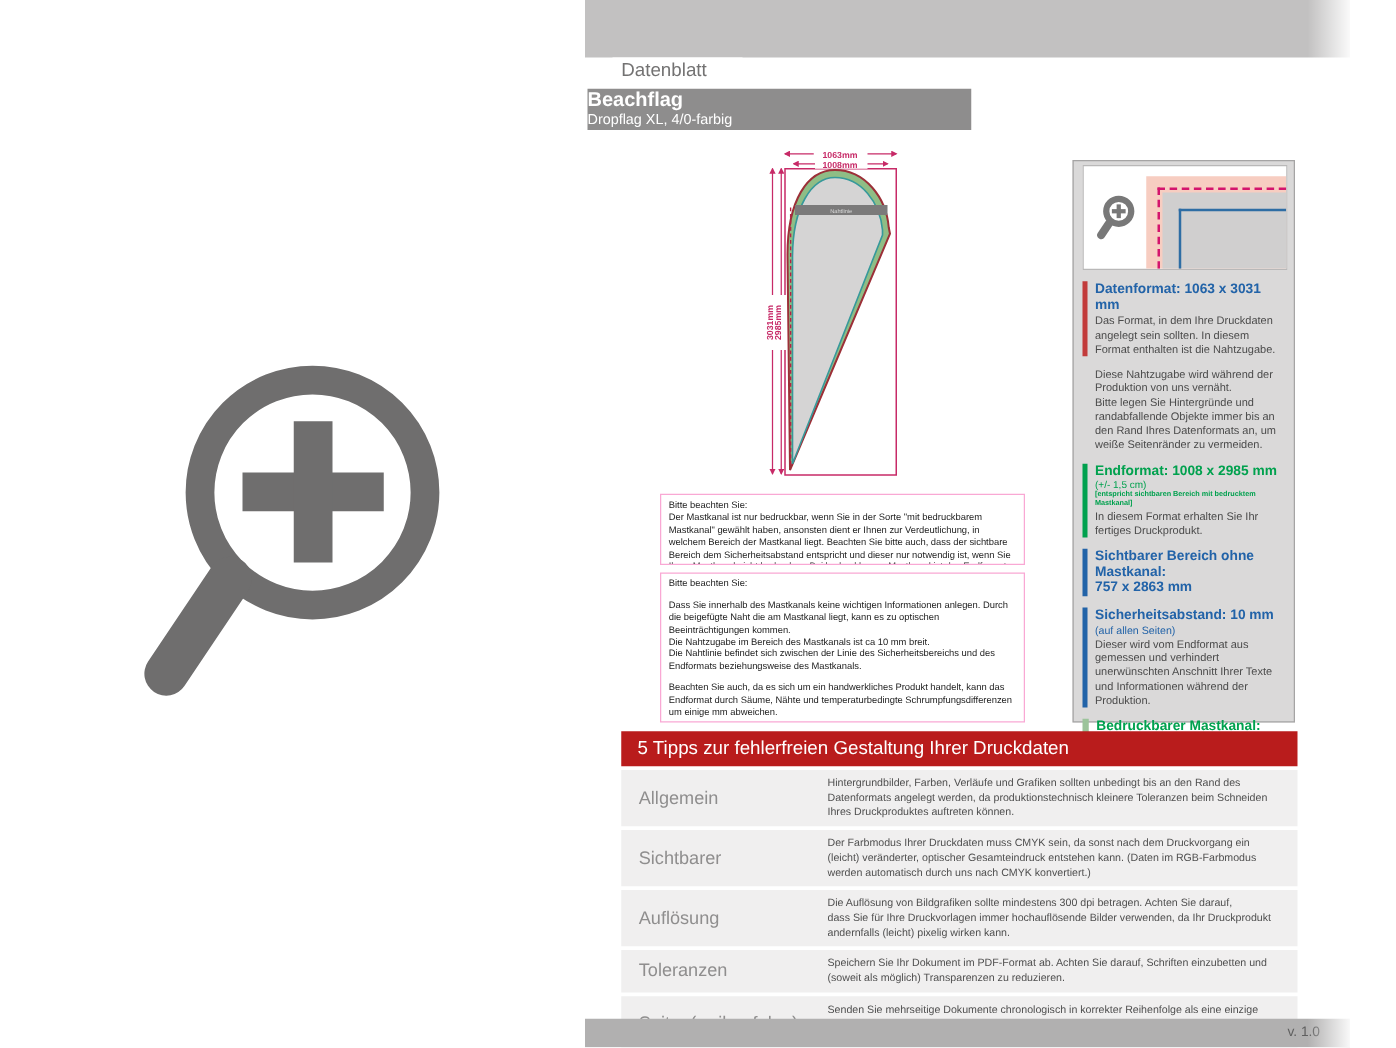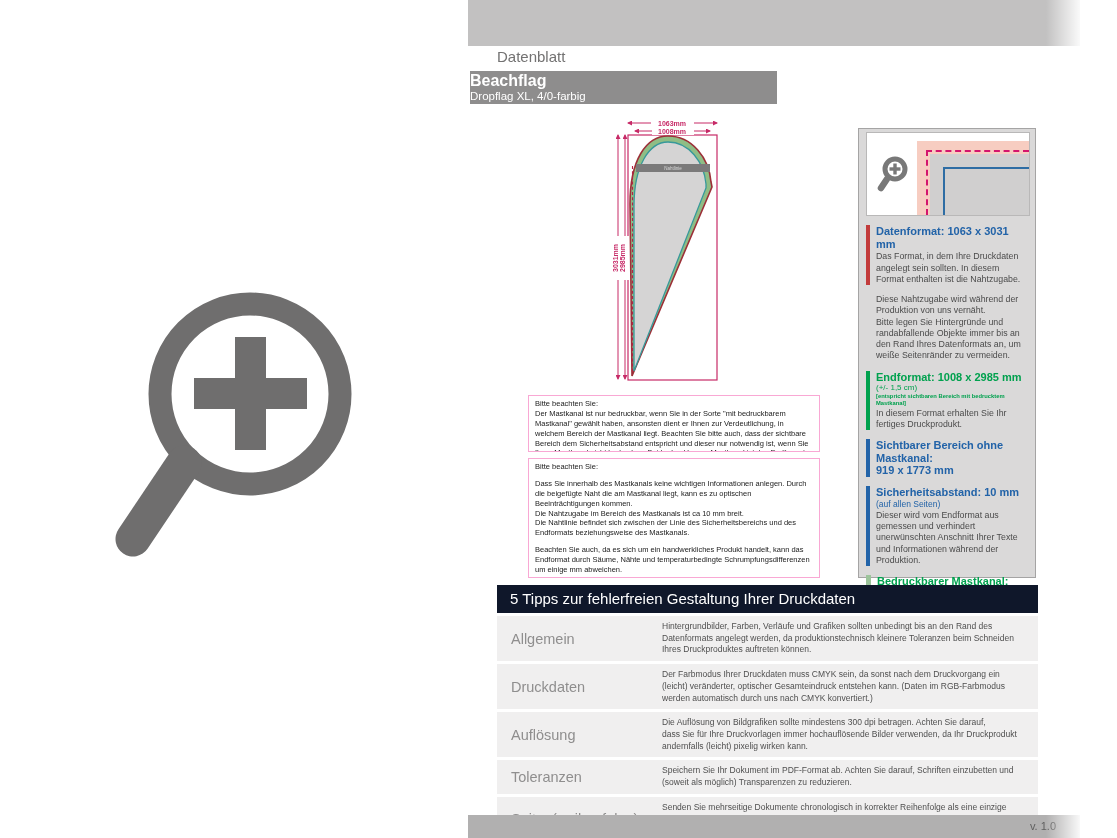--- a/index.html
+++ b/index.html
@@ -52,21 +52,21 @@
   .bar-lgreen { border-left:5px solid #9cc49b; }
   .h-blue { color:#2263a8; font-weight:bold; font-size:11px; line-height:1.15; white-space:pre-line; }
   .h-green { color:#00a14e; font-weight:bold; font-size:11px; line-height:1.15; }
   .sub-green { color:#00a14e; font-size:8px; line-height:1.2; }
   .sub-green-tiny { color:#00a14e; font-size:5.8px; font-weight:bold; line-height:1.2; }
   .sub-blue { color:#2263a8; font-size:8.5px; line-height:1.2; }
   .pbody { color:#4b4b4b; font-size:8.8px; line-height:1.28; white-space:pre-line; margin-top:1px; }
 
   
   .tips { position:absolute; left:29px; top:585px; width:541px; }
-  .tips-header { height:28px; background:#0f172a; color:#fff; font-size:15px; line-height:28px; padding-left:13px; }
+  .tips-header { height:28px; background:#b91c1c; color:#fff; font-size:15px; line-height:28px; padding-left:13px; }
   .tip-row { display:flex; background:#f0efef; margin-top:3px; align-items:center; }
   .tip-label { width:165px; flex:0 0 165px; padding-left:14px; font-size:14.5px; color:#8f8e8e; }
   .tip-text { flex:1; font-size:8.5px; line-height:1.38; color:#4f4f4f; padding:5px 12px 5px 0; white-space:pre-line; }
   .r1 { min-height:43px; } .r2 { min-height:40px; } .r3 { min-height:41px; }
   .r4 { min-height:28px; } .r5 { min-height:31px; }
 
   .bottombar { position:absolute; left:0; top:815px; width:612px; height:23px; background:#b1b0b0;
                color:#5f5f5f; font-size:11px; line-height:23px; text-align:right; padding-right:24px; }
 
   .bigmag { position:absolute; left:110px; top:285px; }
@@ -181,21 +181,21 @@
 
       <div class="sec bar-green">
         <div class="h-green">Endformat: 1008 x 2985 mm</div>
         <div class="sub-green">(+/- 1,5 cm)</div>
         <div class="sub-green-tiny">[entspricht sichtbaren Bereich mit bedrucktem Mastkanal]</div>
         <div class="pbody">In diesem Format erhalten Sie Ihr fertiges Druckprodukt.</div>
       </div>
 
       <div class="sec bar-blue">
         <div class="h-blue">Sichtbarer Bereich ohne Mastkanal:
-919 x 1773 mm</div>
+757 x 2863 mm</div>
       </div>
 
       <div class="sec bar-blue">
         <div class="h-blue">Sicherheitsabstand: 10 mm</div>
         <div class="sub-blue">(auf allen Seiten)</div>
         <div class="pbody">Dieser wird vom Endformat aus gemessen und verhindert unerwünschten Anschnitt Ihrer Texte und Informationen während der Produktion.</div>
       </div>
 
       <div class="sec bar-lgreen">
         <div class="h-green">Bedruckbarer Mastkanal:</div>
@@ -204,21 +204,21 @@
     </div>
 
     <div class="tips">
       <div class="tips-header">5 Tipps zur fehlerfreien Gestaltung Ihrer Druckdaten</div>
 
       <div class="tip-row r1">
         <div class="tip-label">Allgemein</div>
         <div class="tip-text">Hintergrundbilder, Farben, Verläufe und Grafiken sollten unbedingt bis an den Rand des Datenformats angelegt werden, da produktionstechnisch kleinere Toleranzen beim Schneiden Ihres Druckproduktes auftreten können.</div>
       </div>
       <div class="tip-row r2">
-        <div class="tip-label">Druckdaten</div>
+        <div class="tip-label">Sichtbarer</div>
         <div class="tip-text">Der Farbmodus Ihrer Druckdaten muss CMYK sein, da sonst nach dem Druckvorgang ein (leicht) veränderter, optischer Gesamteindruck entstehen kann. (Daten im RGB-Farbmodus werden automatisch durch uns nach CMYK konvertiert.)</div>
       </div>
       <div class="tip-row r3">
         <div class="tip-label">Auflösung</div>
         <div class="tip-text">Die Auflösung von Bildgrafiken sollte mindestens 300 dpi betragen. Achten Sie darauf,
 dass Sie für Ihre Druckvorlagen immer hochauflösende Bilder verwenden, da Ihr Druckprodukt andernfalls (leicht) pixelig wirken kann.</div>
       </div>
       <div class="tip-row r4">
         <div class="tip-label">Toleranzen</div>
         <div class="tip-text">Speichern Sie Ihr Dokument im PDF-Format ab. Achten Sie darauf, Schriften einzubetten und (soweit als möglich) Transparenzen zu reduzieren.</div>

